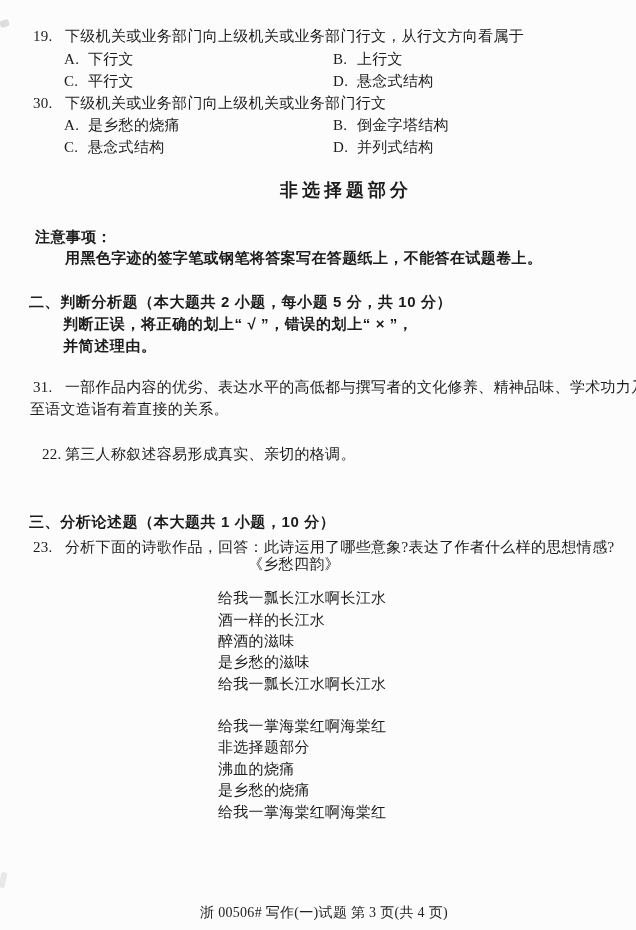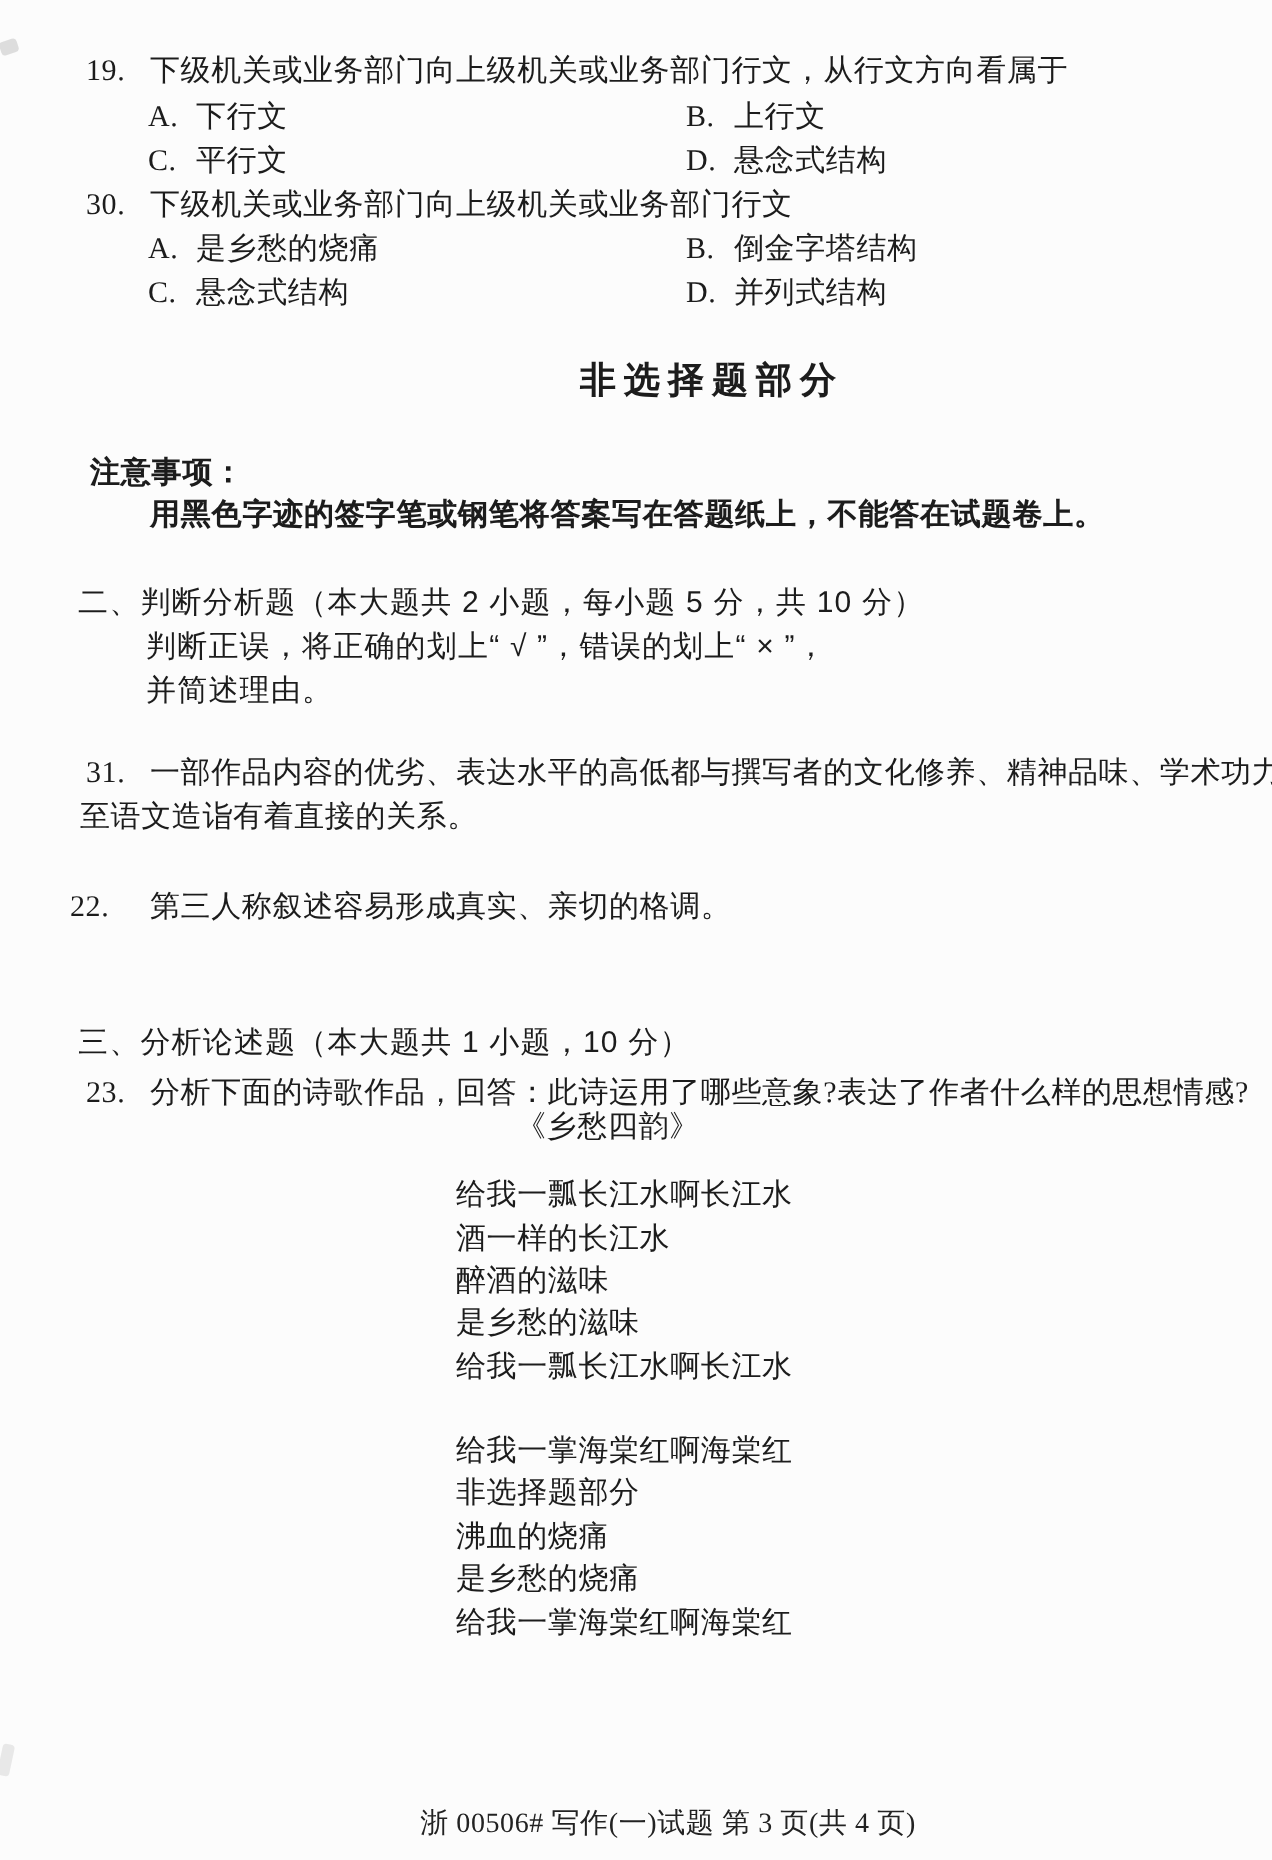--- a/index.html
+++ b/index.html
@@ -8,24 +8,24 @@
     position:relative;
     width:636px;height:930px;
     margin:0 auto;
     background:#fcfcfc;
     overflow:hidden;
     font-family:"Liberation Serif","DejaVu Serif",serif;
     color:#1c1c1c;
     font-size:15px;
     line-height:20px;
   }
-  .ln{position:absolute;white-space:nowrap;letter-spacing:0.3px;margin-left:10px;}
+  .ln{position:absolute;white-space:nowrap;letter-spacing:0.3px;}
   .bold-hei{
     font-family:"Liberation Sans","DejaVu Sans",sans-serif;
-    font-weight:400;
+    font-weight:700;
     letter-spacing:0.6px;
   }
   .notice-hei{
     font-family:"Liberation Sans","DejaVu Sans",sans-serif;
     font-weight:600;
     letter-spacing:0.4px;
   }
   .center-line{left:0;width:636px;text-align:center;white-space:nowrap;}
   .part-heading{
     font-family:"Liberation Sans","DejaVu Sans",sans-serif;
@@ -90,21 +90,21 @@
     <div class="ln bold-hei" style="left:63px;top:336px">并简述理由。</div>
   </div>
 
   <div>
     <div class="ln" style="left:33px;top:377px">31.</div>
     <div class="ln" style="left:65px;top:377px">一部作品内容的优劣、表达水平的高低都与撰写者的文化修养、精神品味、学术功力乃</div>
     <div class="ln" style="left:30px;top:399px">至语文造诣有着直接的关系。</div>
   </div>
 
   <div>
-    <div class="ln" style="left:25px;top:444px">22.</div>
+    <div class="ln" style="left:42px;top:444px">22.</div>
     <div class="ln" style="left:65px;top:444px">第三人称叙述容易形成真实、亲切的格调。</div>
   </div>
 
   <div class="ln bold-hei" style="left:29px;top:512px">三、分析论述题（本大题共 1 小题，10 分）</div>
 
   <div>
     <div class="ln" style="left:33px;top:537px">23.</div>
     <div class="ln" style="left:65px;top:537px">分析下面的诗歌作品，回答：此诗运用了哪些意象?表达了作者什么样的思想情感?</div>
   </div>
 

